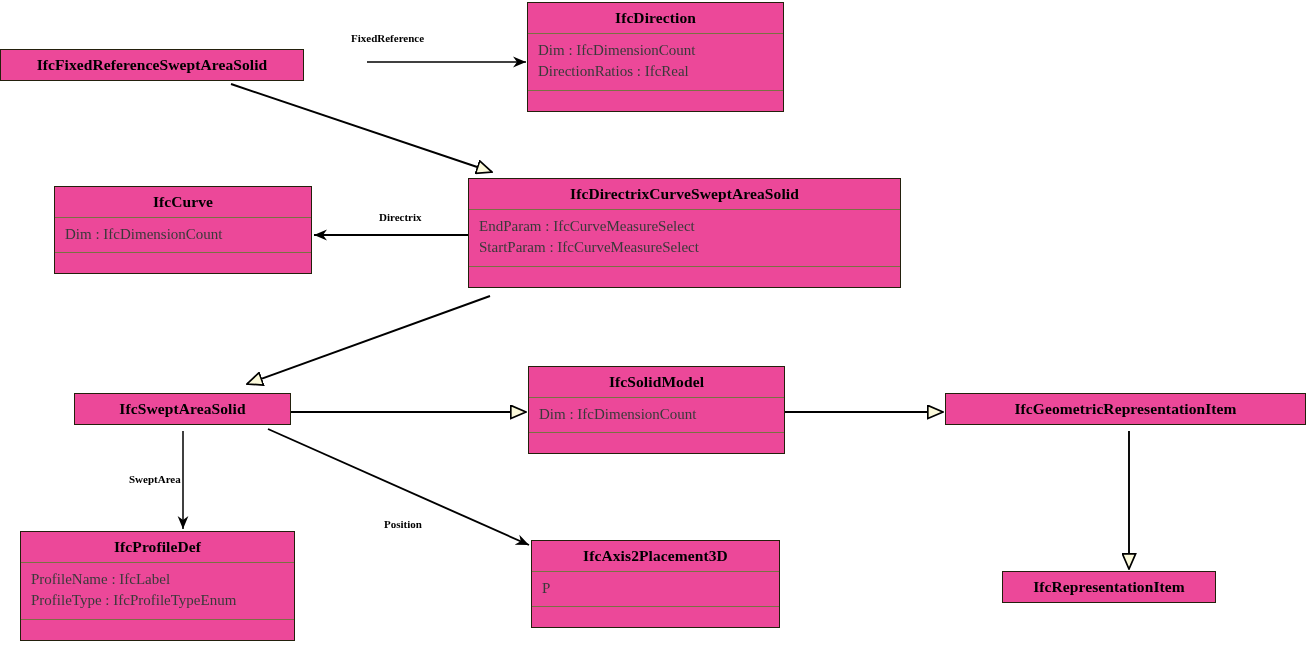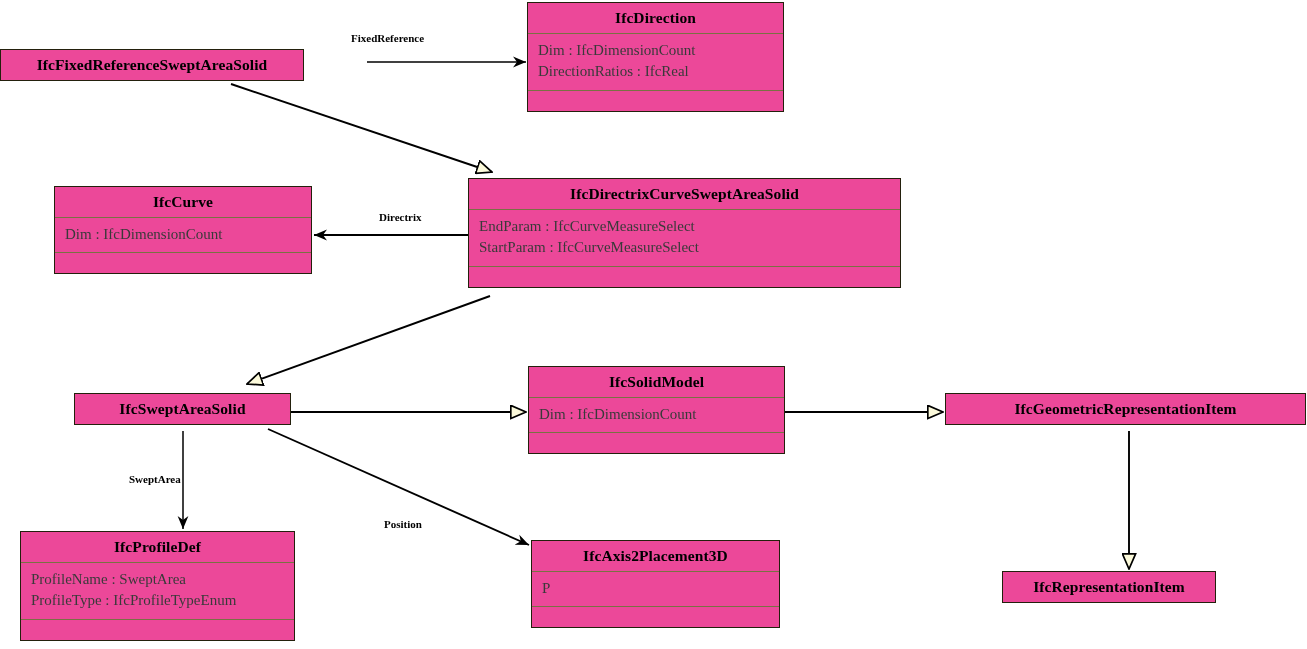--- a/index.html
+++ b/index.html
@@ -184,21 +184,21 @@
     <div class="uml-ops"></div>
   </div>
 
   <div class="uml-class" id="box-geomrep">
     <div class="uml-title">IfcGeometricRepresentationItem</div>
   </div>
 
   <div class="uml-class" id="box-profiledef">
     <div class="uml-title">IfcProfileDef</div>
     <div class="uml-attrs">
-      <div class="uml-attr">ProfileName : SweptArea</div>
+      <div class="uml-attr">ProfileName : IfcLabel</div>
       <div class="uml-attr">ProfileType : IfcProfileTypeEnum</div>
     </div>
     <div class="uml-ops"></div>
   </div>
 
   <div class="uml-class" id="box-axis2p3d">
     <div class="uml-title">IfcAxis2Placement3D</div>
     <div class="uml-attrs">
       <div class="uml-attr">P</div>
     </div>

